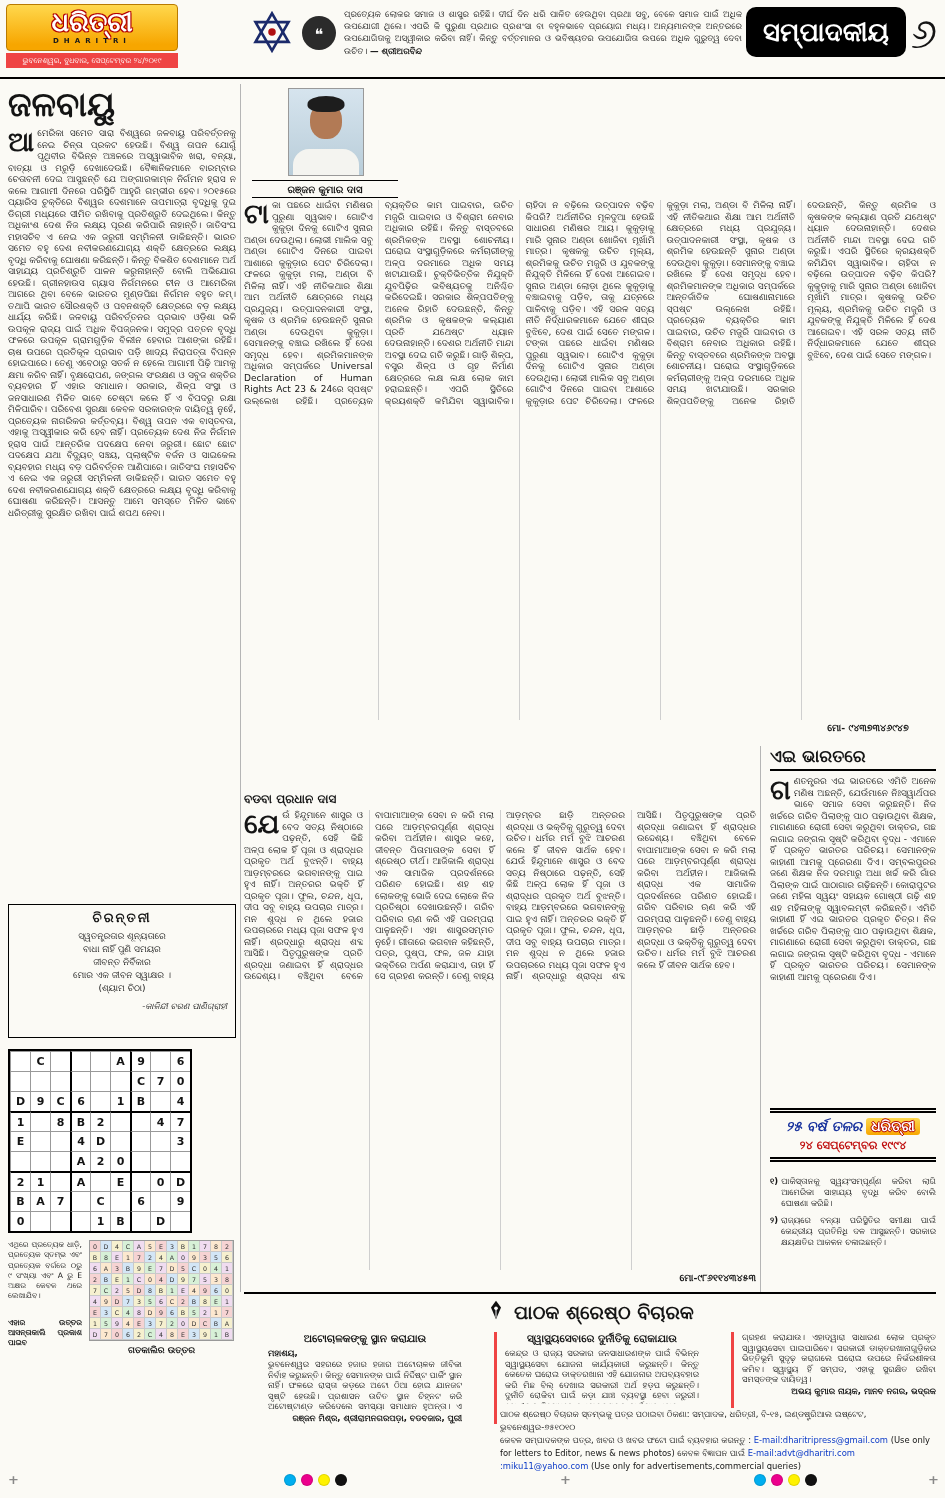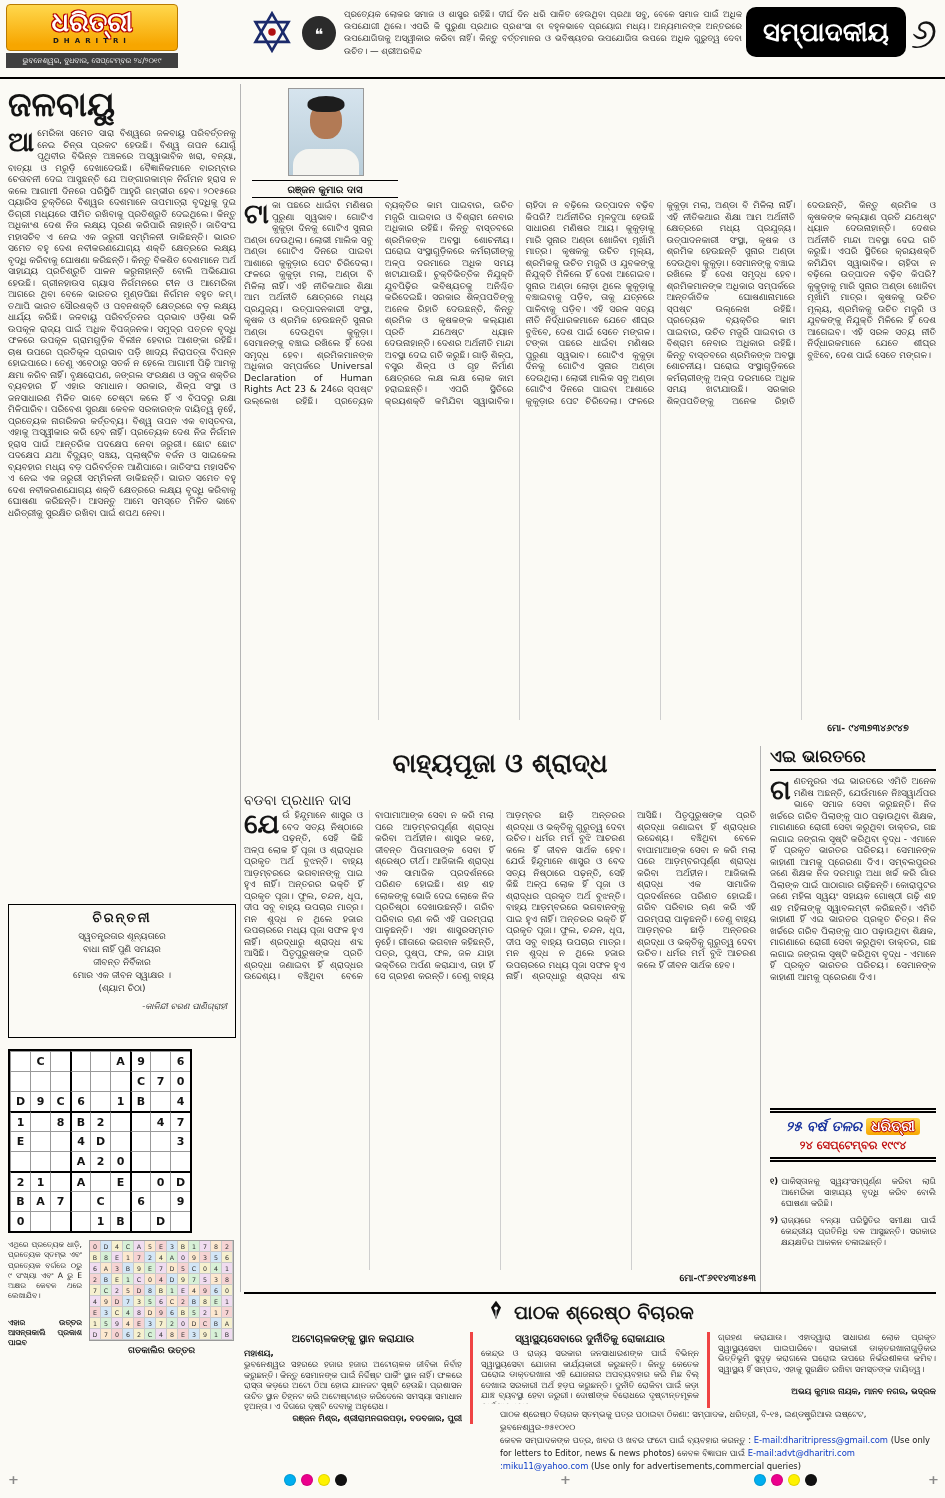--- a/index.html
+++ b/index.html
@@ -6,28 +6,28 @@
   .page{position:relative;width:945px;height:1498px;margin:0 auto;background:#fbfaf5;
         font-family:"DejaVu Sans","Liberation Sans",sans-serif;color:#141414;overflow:hidden;}
   .abs{position:absolute;}
 
   
   .logo-box{left:6px;top:4px;width:172px;height:47px;background:linear-gradient(180deg,#ffd84d 0%,#f7a600 88%);
             border:1px solid #b97a00;border-radius:4px;text-align:center;box-sizing:border-box;}
   .logo-text{font-size:26px;font-weight:bold;color:#fff;line-height:34px;
              text-shadow:-1px -1px 0 #b30000,1px -1px 0 #b30000,-1px 1px 0 #b30000,1px 1px 0 #b30000;}
   .logo-sub{font-size:7px;letter-spacing:5px;color:#1a1a1a;font-weight:bold;margin-top:-2px;}
-  .date-bar{left:6px;top:53px;width:172px;height:15px;background:#404040;color:#fff;font-size:7.5px;
+  .date-bar{left:6px;top:53px;width:172px;height:15px;background:#ef4444;color:#fff;font-size:7.5px;
             line-height:15px;text-align:center;}
   .ornament{left:250px;top:10px;width:44px;height:44px;}
   .quote-badge{left:302px;top:16px;width:34px;height:34px;border-radius:50%;background:#2b2b2b;color:#fff;
                text-align:center;font-size:16px;line-height:37px;}
   .masthead-quote{left:344px;top:8px;width:398px;height:64px;font-size:8.6px;line-height:1.42;
                   text-align:justify;overflow:hidden;}
-  .quote-author{font-weight:normal;}
+  .quote-author{font-weight:bold;}
   .section-box{left:746px;top:7px;width:160px;height:50px;background:#000;border-radius:10px;color:#fff;
                text-align:center;font-size:26px;font-weight:bold;line-height:50px;}
   .page-num{left:904px;top:6px;width:40px;font-size:42px;text-align:center;line-height:56px;}
   .header-rule{left:0;top:77px;width:945px;height:2px;background:#000;}
 
   .v-rule{width:1px;background:#b5b5b5;}
 
   
   .h-climate{left:8px;top:84px;width:228px;font-size:34px;font-weight:800;}
   .body-text{font-size:9px;line-height:11.5px;text-align:justify;overflow:hidden;}
@@ -71,21 +71,21 @@
            font-size:10px;font-weight:bold;text-align:center;line-height:18px;box-sizing:border-box;}
   .h-main{left:414px;top:88px;width:524px;height:62px;font-size:42px;font-weight:800;letter-spacing:-1px;
           white-space:nowrap;overflow:hidden;}
   .cols-main{left:244px;top:200px;width:692px;height:520px;column-count:5;column-gap:12px;
              column-rule:1px solid #cfcfcf;}
   .phone{font-size:9.5px;font-weight:bold;}
   .phone1{left:800px;top:722px;width:136px;text-align:center;}
 
   
   .h-art2{left:244px;top:748px;width:512px;text-align:center;font-size:26px;font-weight:800;white-space:nowrap;overflow:hidden;}
-  .byline2{left:244px;top:792px;width:220px;font-size:14px;font-weight:normal;}
+  .byline2{left:244px;top:792px;width:220px;font-size:12px;font-weight:bold;}
   .cols-art2{left:244px;top:810px;width:512px;height:460px;column-count:4;column-gap:12px;column-rule:1px solid #cfcfcf;}
   .phone2{left:626px;top:1272px;width:130px;text-align:right;}
 
   
   .h-ei{left:770px;top:746px;width:166px;font-size:17px;font-weight:800;border-bottom:2.5px solid #000;padding-bottom:3px;}
   .body-ei{left:770px;top:776px;width:166px;height:326px;}
   .years{left:770px;top:1108px;width:166px;border-top:5px double #000;border-bottom:5px double #000;
          padding:5px 0;text-align:center;box-sizing:border-box;}
   .ya-line1{font-size:14px;font-weight:bold;color:#16309c;font-style:italic;}
   .ya-logo{display:inline-block;background:linear-gradient(180deg,#ffd84d,#f7a600);color:#fff;
@@ -94,21 +94,21 @@
   .ya-date{font-size:11.5px;font-weight:bold;color:#c01010;margin-top:3px;}
   .ya-items{left:770px;top:1176px;width:166px;font-size:8.4px;line-height:11px;text-align:justify;}
   .ya-item{margin-bottom:6px;display:flex;}
   .ya-num{font-weight:bold;margin-right:3px;}
 
   
   .letters-rule{left:244px;top:1292px;width:692px;height:1.5px;background:#000;}
   .letters-head{left:244px;top:1300px;width:692px;display:flex;align-items:center;justify-content:center;gap:8px;}
   .lh-text{font-size:19px;font-weight:800;}
   .letters-cols{left:244px;top:1332px;width:692px;display:flex;}
-  .letter{flex:1;padding:0 8px;box-sizing:border-box;}
+  .letter{flex:1;padding:0 8px;box-sizing:border-box;margin-left:24px;}
   .letter:first-child{padding-left:0;}
   .letter:last-child{padding-right:0;}
   .letter + .letter{border-left:3px solid #ef4444;}
   .letter-h{font-size:10.5px;font-weight:bold;text-align:center;margin-bottom:3px;}
   .letter-salut{font-size:8.5px;font-weight:bold;}
   .letter-body{font-size:8.4px;line-height:10.6px;text-align:justify;overflow:hidden;}
   .h52{height:52px;} .h56{height:56px;}
   .letter-sig{font-size:8.4px;font-weight:bold;text-align:right;margin-top:2px;}
   .footer-block{left:500px;top:1408px;width:436px;font-size:8.4px;line-height:13px;background:#fbfaf5;}
   .email{color:#0a39c7;font-weight:normal;}
@@ -386,21 +386,20 @@
     <div class="ph-head"></div>
     <div class="ph-hair"></div>
     <div class="ph-shirt"></div>
   </div>
   <div class="abs byline1">ରଞ୍ଜନ କୁମାର ଦାସ</div>
   <div class="abs body-text cols-main">
     <span class="dropcap">ଟା</span><span>କା ପଛରେ ଧାଇଁବା ମଣିଷର ପୁରୁଣା ସ୍ୱଭାବ। ଗୋଟିଏ କୁକୁଡ଼ା ଦିନକୁ ଗୋଟିଏ ସୁନାର ଅଣ୍ଡା ଦେଉଥିଲା। ଲୋଭୀ ମାଲିକ ସବୁ ଅଣ୍ଡା ଗୋଟିଏ ଦିନରେ ପାଇବା ଆଶାରେ କୁକୁଡ଼ାର ପେଟ ଚିରିଦେଲା। ଫଳରେ କୁକୁଡ଼ା ମଲା, ଅଣ୍ଡା ବି ମିଳିଲା ନାହିଁ। ଏହି ନୀତିକଥାର ଶିକ୍ଷା ଆମ ଅର୍ଥନୀତି କ୍ଷେତ୍ରରେ ମଧ୍ୟ ପ୍ରଯୁଜ୍ୟ। ଉତ୍ପାଦନକାରୀ ସଂସ୍ଥା, କୃଷକ ଓ ଶ୍ରମିକ ହେଉଛନ୍ତି ସୁନାର ଅଣ୍ଡା ଦେଉଥିବା କୁକୁଡ଼ା। ସେମାନଙ୍କୁ ବଞ୍ଚାଇ ରଖିଲେ ହିଁ ଦେଶ ସମୃଦ୍ଧ ହେବ। ଶ୍ରମିକମାନଙ୍କ ଅଧିକାର ସମ୍ପର୍କରେ Universal Declaration of Human Rights Act 23 &amp; 24ରେ ସ୍ପଷ୍ଟ ଉଲ୍ଲେଖ ରହିଛି। ପ୍ରତ୍ୟେକ ବ୍ୟକ୍ତିର କାମ ପାଇବାର, ଉଚିତ ମଜୁରି ପାଇବାର ଓ ବିଶ୍ରାମ ନେବାର ଅଧିକାର ରହିଛି। କିନ୍ତୁ ବାସ୍ତବରେ ଶ୍ରମିକଙ୍କ ଅବସ୍ଥା ଶୋଚନୀୟ। ଘରୋଇ ସଂସ୍ଥାଗୁଡ଼ିକରେ କର୍ମଚାରୀଙ୍କୁ ଅଳ୍ପ ଦରମାରେ ଅଧିକ ସମୟ ଖଟାଯାଉଛି। ଚୁକ୍ତିଭିତ୍ତିକ ନିଯୁକ୍ତି ଯୁବପିଢ଼ିର ଭବିଷ୍ୟତକୁ ଅନିଶ୍ଚିତ କରିଦେଇଛି। ସରକାର ଶିଳ୍ପପତିଙ୍କୁ ଅନେକ ରିହାତି ଦେଉଛନ୍ତି, କିନ୍ତୁ ଶ୍ରମିକ ଓ କୃଷକଙ୍କ କଲ୍ୟାଣ ପ୍ରତି ଯଥେଷ୍ଟ ଧ୍ୟାନ ଦେଉନାହାନ୍ତି। ଦେଶର ଅର୍ଥନୀତି ମାନ୍ଦା ଅବସ୍ଥା ଦେଇ ଗତି କରୁଛି। ଗାଡ଼ି ଶିଳ୍ପ, ବସ୍ତ୍ର ଶିଳ୍ପ ଓ ଗୃହ ନିର୍ମାଣ କ୍ଷେତ୍ରରେ ଲକ୍ଷ ଲକ୍ଷ ଲୋକ କାମ ହରାଇଛନ୍ତି। ଏପରି ସ୍ଥିତିରେ କ୍ରୟଶକ୍ତି କମିଯିବା ସ୍ୱାଭାବିକ। ଚାହିଦା ନ ବଢ଼ିଲେ ଉତ୍ପାଦନ ବଢ଼ିବ କିପରି? ଅର୍ଥନୀତିର ମୂଳଦୁଆ ହେଉଛି ସାଧାରଣ ମଣିଷର ଆୟ। କୁକୁଡ଼ାକୁ ମାରି ସୁନାର ଅଣ୍ଡା ଖୋଜିବା ମୂର୍ଖାମି ମାତ୍ର। କୃଷକକୁ ଉଚିତ ମୂଲ୍ୟ, ଶ୍ରମିକକୁ ଉଚିତ ମଜୁରି ଓ ଯୁବକଙ୍କୁ ନିଯୁକ୍ତି ମିଳିଲେ ହିଁ ଦେଶ ଆଗେଇବ। ସୁନାର ଅଣ୍ଡା ଲୋଡ଼ା ଥିଲେ କୁକୁଡ଼ାକୁ ବଞ୍ଚାଇବାକୁ ପଡ଼ିବ, ତାକୁ ଯତ୍ନରେ ପାଳିବାକୁ ପଡ଼ିବ। ଏହି ସରଳ ସତ୍ୟ ନୀତି ନିର୍ଦ୍ଧାରକମାନେ ଯେତେ ଶୀଘ୍ର ବୁଝିବେ, ଦେଶ ପାଇଁ ସେତେ ମଙ୍ଗଳ। ଟଙ୍କା ପଛରେ ଧାଇଁବା ମଣିଷର ପୁରୁଣା ସ୍ୱଭାବ। ଗୋଟିଏ କୁକୁଡ଼ା ଦିନକୁ ଗୋଟିଏ ସୁନାର ଅଣ୍ଡା ଦେଉଥିଲା। ଲୋଭୀ ମାଲିକ ସବୁ ଅଣ୍ଡା ଗୋଟିଏ ଦିନରେ ପାଇବା ଆଶାରେ କୁକୁଡ଼ାର ପେଟ ଚିରିଦେଲା। ଫଳରେ କୁକୁଡ଼ା ମଲା, ଅଣ୍ଡା ବି ମିଳିଲା ନାହିଁ। ଏହି ନୀତିକଥାର ଶିକ୍ଷା ଆମ ଅର୍ଥନୀତି କ୍ଷେତ୍ରରେ ମଧ୍ୟ ପ୍ରଯୁଜ୍ୟ। ଉତ୍ପାଦନକାରୀ ସଂସ୍ଥା, କୃଷକ ଓ ଶ୍ରମିକ ହେଉଛନ୍ତି ସୁନାର ଅଣ୍ଡା ଦେଉଥିବା କୁକୁଡ଼ା। ସେମାନଙ୍କୁ ବଞ୍ଚାଇ ରଖିଲେ ହିଁ ଦେଶ ସମୃଦ୍ଧ ହେବ। ଶ୍ରମିକମାନଙ୍କ ଅଧିକାର ସମ୍ପର୍କରେ ଆନ୍ତର୍ଜାତିକ ଘୋଷଣାନାମାରେ ସ୍ପଷ୍ଟ ଉଲ୍ଲେଖ ରହିଛି। ପ୍ରତ୍ୟେକ ବ୍ୟକ୍ତିର କାମ ପାଇବାର, ଉଚିତ ମଜୁରି ପାଇବାର ଓ ବିଶ୍ରାମ ନେବାର ଅଧିକାର ରହିଛି। କିନ୍ତୁ ବାସ୍ତବରେ ଶ୍ରମିକଙ୍କ ଅବସ୍ଥା ଶୋଚନୀୟ। ଘରୋଇ ସଂସ୍ଥାଗୁଡ଼ିକରେ କର୍ମଚାରୀଙ୍କୁ ଅଳ୍ପ ଦରମାରେ ଅଧିକ ସମୟ ଖଟାଯାଉଛି। ସରକାର ଶିଳ୍ପପତିଙ୍କୁ ଅନେକ ରିହାତି ଦେଉଛନ୍ତି, କିନ୍ତୁ ଶ୍ରମିକ ଓ କୃଷକଙ୍କ କଲ୍ୟାଣ ପ୍ରତି ଯଥେଷ୍ଟ ଧ୍ୟାନ ଦେଉନାହାନ୍ତି। ଦେଶର ଅର୍ଥନୀତି ମାନ୍ଦା ଅବସ୍ଥା ଦେଇ ଗତି କରୁଛି। ଏପରି ସ୍ଥିତିରେ କ୍ରୟଶକ୍ତି କମିଯିବା ସ୍ୱାଭାବିକ। ଚାହିଦା ନ ବଢ଼ିଲେ ଉତ୍ପାଦନ ବଢ଼ିବ କିପରି? କୁକୁଡ଼ାକୁ ମାରି ସୁନାର ଅଣ୍ଡା ଖୋଜିବା ମୂର୍ଖାମି ମାତ୍ର। କୃଷକକୁ ଉଚିତ ମୂଲ୍ୟ, ଶ୍ରମିକକୁ ଉଚିତ ମଜୁରି ଓ ଯୁବକଙ୍କୁ ନିଯୁକ୍ତି ମିଳିଲେ ହିଁ ଦେଶ ଆଗେଇବ। ଏହି ସରଳ ସତ୍ୟ ନୀତି ନିର୍ଦ୍ଧାରକମାନେ ଯେତେ ଶୀଘ୍ର ବୁଝିବେ, ଦେଶ ପାଇଁ ସେତେ ମଙ୍ଗଳ।</span>
   </div>
   <div class="abs phone phone1">ମୋ- ୯୪୩୭୩୪୬୯୪୭</div>
 
-  <div class="abs h-art2">ବାହ୍ୟପୂଜା ଓ ଶ୍ରାଦ୍ଧ</div>
   <div class="abs byline2">ବଡବା ପ୍ରଧାନ ଦାସ</div>
   <div class="abs body-text cols-art2">
     <span class="dropcap">ଯେ</span><span>ଉଁ ହିନ୍ଦୁମାନେ ଶାସ୍ତ୍ର ଓ ବେଦ ସତ୍ୟ ନିଷ୍ଠାରେ ପଢ଼ନ୍ତି, ସେହି କିଛି ଅଳ୍ପ ଲୋକ ହିଁ ପୂଜା ଓ ଶ୍ରାଦ୍ଧର ପ୍ରକୃତ ଅର୍ଥ ବୁଝନ୍ତି। ବାହ୍ୟ ଆଡ଼ମ୍ବରରେ ଭଗବାନଙ୍କୁ ପାଇ ହୁଏ ନାହିଁ। ଅନ୍ତରର ଭକ୍ତି ହିଁ ପ୍ରକୃତ ପୂଜା। ଫୁଲ, ଚନ୍ଦନ, ଧୂପ, ଦୀପ ସବୁ ବାହ୍ୟ ଉପଚାର ମାତ୍ର। ମନ ଶୁଦ୍ଧ ନ ଥିଲେ ହଜାର ଉପଚାରରେ ମଧ୍ୟ ପୂଜା ସଫଳ ହୁଏ ନାହିଁ। ଶ୍ରଦ୍ଧାରୁ ଶ୍ରାଦ୍ଧ ଶବ୍ଦ ଆସିଛି। ପିତୃପୁରୁଷଙ୍କ ପ୍ରତି ଶ୍ରଦ୍ଧା ଜଣାଇବା ହିଁ ଶ୍ରାଦ୍ଧର ଉଦ୍ଦେଶ୍ୟ। ବଞ୍ଚିଥିବା ବେଳେ ବାପାମାଆଙ୍କ ସେବା ନ କରି ମଲା ପରେ ଆଡ଼ମ୍ବରପୂର୍ଣ୍ଣ ଶ୍ରାଦ୍ଧ କରିବା ଅର୍ଥହୀନ। ଶାସ୍ତ୍ର କହେ, ଜୀବନ୍ତ ପିତାମାତାଙ୍କ ସେବା ହିଁ ଶ୍ରେଷ୍ଠ ତୀର୍ଥ। ଆଜିକାଲି ଶ୍ରାଦ୍ଧ ଏକ ସାମାଜିକ ପ୍ରଦର୍ଶନରେ ପରିଣତ ହୋଇଛି। ଶହ ଶହ ଲୋକଙ୍କୁ ଭୋଜି ଦେଇ ଲୋକେ ନିଜ ପ୍ରତିଷ୍ଠା ଦେଖାଉଛନ୍ତି। ଗରିବ ପରିବାର ଋଣ କରି ଏହି ପରମ୍ପରା ପାଳୁଛନ୍ତି। ଏହା ଶାସ୍ତ୍ରସମ୍ମତ ନୁହେଁ। ଗୀତାରେ ଭଗବାନ କହିଛନ୍ତି, ପତ୍ର, ପୁଷ୍ପ, ଫଳ, ଜଳ ଯାହା ଭକ୍ତିରେ ଅର୍ପଣ କରାଯାଏ, ତାହା ହିଁ ସେ ଗ୍ରହଣ କରନ୍ତି। ତେଣୁ ବାହ୍ୟ ଆଡ଼ମ୍ବର ଛାଡ଼ି ଅନ୍ତରର ଶ୍ରଦ୍ଧା ଓ ଭକ୍ତିକୁ ଗୁରୁତ୍ୱ ଦେବା ଉଚିତ। ଧର୍ମର ମର୍ମ ବୁଝି ଆଚରଣ କଲେ ହିଁ ଜୀବନ ସାର୍ଥକ ହେବ। ଯେଉଁ ହିନ୍ଦୁମାନେ ଶାସ୍ତ୍ର ଓ ବେଦ ସତ୍ୟ ନିଷ୍ଠାରେ ପଢ଼ନ୍ତି, ସେହି କିଛି ଅଳ୍ପ ଲୋକ ହିଁ ପୂଜା ଓ ଶ୍ରାଦ୍ଧର ପ୍ରକୃତ ଅର୍ଥ ବୁଝନ୍ତି। ବାହ୍ୟ ଆଡ଼ମ୍ବରରେ ଭଗବାନଙ୍କୁ ପାଇ ହୁଏ ନାହିଁ। ଅନ୍ତରର ଭକ୍ତି ହିଁ ପ୍ରକୃତ ପୂଜା। ଫୁଲ, ଚନ୍ଦନ, ଧୂପ, ଦୀପ ସବୁ ବାହ୍ୟ ଉପଚାର ମାତ୍ର। ମନ ଶୁଦ୍ଧ ନ ଥିଲେ ହଜାର ଉପଚାରରେ ମଧ୍ୟ ପୂଜା ସଫଳ ହୁଏ ନାହିଁ। ଶ୍ରଦ୍ଧାରୁ ଶ୍ରାଦ୍ଧ ଶବ୍ଦ ଆସିଛି। ପିତୃପୁରୁଷଙ୍କ ପ୍ରତି ଶ୍ରଦ୍ଧା ଜଣାଇବା ହିଁ ଶ୍ରାଦ୍ଧର ଉଦ୍ଦେଶ୍ୟ। ବଞ୍ଚିଥିବା ବେଳେ ବାପାମାଆଙ୍କ ସେବା ନ କରି ମଲା ପରେ ଆଡ଼ମ୍ବରପୂର୍ଣ୍ଣ ଶ୍ରାଦ୍ଧ କରିବା ଅର୍ଥହୀନ। ଆଜିକାଲି ଶ୍ରାଦ୍ଧ ଏକ ସାମାଜିକ ପ୍ରଦର୍ଶନରେ ପରିଣତ ହୋଇଛି। ଗରିବ ପରିବାର ଋଣ କରି ଏହି ପରମ୍ପରା ପାଳୁଛନ୍ତି। ତେଣୁ ବାହ୍ୟ ଆଡ଼ମ୍ବର ଛାଡ଼ି ଅନ୍ତରର ଶ୍ରଦ୍ଧା ଓ ଭକ୍ତିକୁ ଗୁରୁତ୍ୱ ଦେବା ଉଚିତ। ଧର୍ମର ମର୍ମ ବୁଝି ଆଚରଣ କଲେ ହିଁ ଜୀବନ ସାର୍ଥକ ହେବ।</span>
   </div>
   <div class="abs phone phone2">ମୋ-୯୮୬୧୧୪୩୪୫୩</div>
 
   <div class="abs h-ei">ଏଇ ଭାରତରେ</div>
   <div class="abs body-text body-ei">
     <span class="dropcap">ଗ</span><span>ଣତନ୍ତ୍ରର ଏଇ ଭାରତରେ ଏମିତି ଅନେକ ମଣିଷ ଅଛନ୍ତି, ଯେଉଁମାନେ ନିଃସ୍ୱାର୍ଥପର ଭାବେ ସମାଜ ସେବା କରୁଛନ୍ତି। ନିଜ ଖର୍ଚ୍ଚରେ ଗରିବ ପିଲାଙ୍କୁ ପାଠ ପଢ଼ାଉଥିବା ଶିକ୍ଷକ, ମାଗଣାରେ ରୋଗୀ ସେବା କରୁଥିବା ଡାକ୍ତର, ଗଛ ଲଗାଇ ଜଙ୍ଗଲ ସୃଷ୍ଟି କରିଥିବା ବୃଦ୍ଧ - ଏମାନେ ହିଁ ପ୍ରକୃତ ଭାରତର ପରିଚୟ। ସେମାନଙ୍କ କାହାଣୀ ଆମକୁ ପ୍ରେରଣା ଦିଏ। ସମ୍ବଲପୁରର ଜଣେ ଶିକ୍ଷକ ନିଜ ଦରମାରୁ ଅଧା ଖର୍ଚ୍ଚ କରି ଗାଁର ପିଲାଙ୍କ ପାଇଁ ପାଠାଗାର ଗଢ଼ିଛନ୍ତି। କୋରାପୁଟର ଜଣେ ମହିଳା ସ୍ୱୟଂ ସହାୟକ ଗୋଷ୍ଠୀ ଗଢ଼ି ଶହ ଶହ ମହିଳାଙ୍କୁ ସ୍ୱାବଲମ୍ବୀ କରିଛନ୍ତି। ଏମିତି କାହାଣୀ ହିଁ ଏଇ ଭାରତର ପ୍ରକୃତ ଚିତ୍ର। ନିଜ ଖର୍ଚ୍ଚରେ ଗରିବ ପିଲାଙ୍କୁ ପାଠ ପଢ଼ାଉଥିବା ଶିକ୍ଷକ, ମାଗଣାରେ ରୋଗୀ ସେବା କରୁଥିବା ଡାକ୍ତର, ଗଛ ଲଗାଇ ଜଙ୍ଗଲ ସୃଷ୍ଟି କରିଥିବା ବୃଦ୍ଧ - ଏମାନେ ହିଁ ପ୍ରକୃତ ଭାରତର ପରିଚୟ। ସେମାନଙ୍କ କାହାଣୀ ଆମକୁ ପ୍ରେରଣା ଦିଏ।</span>
   </div>

